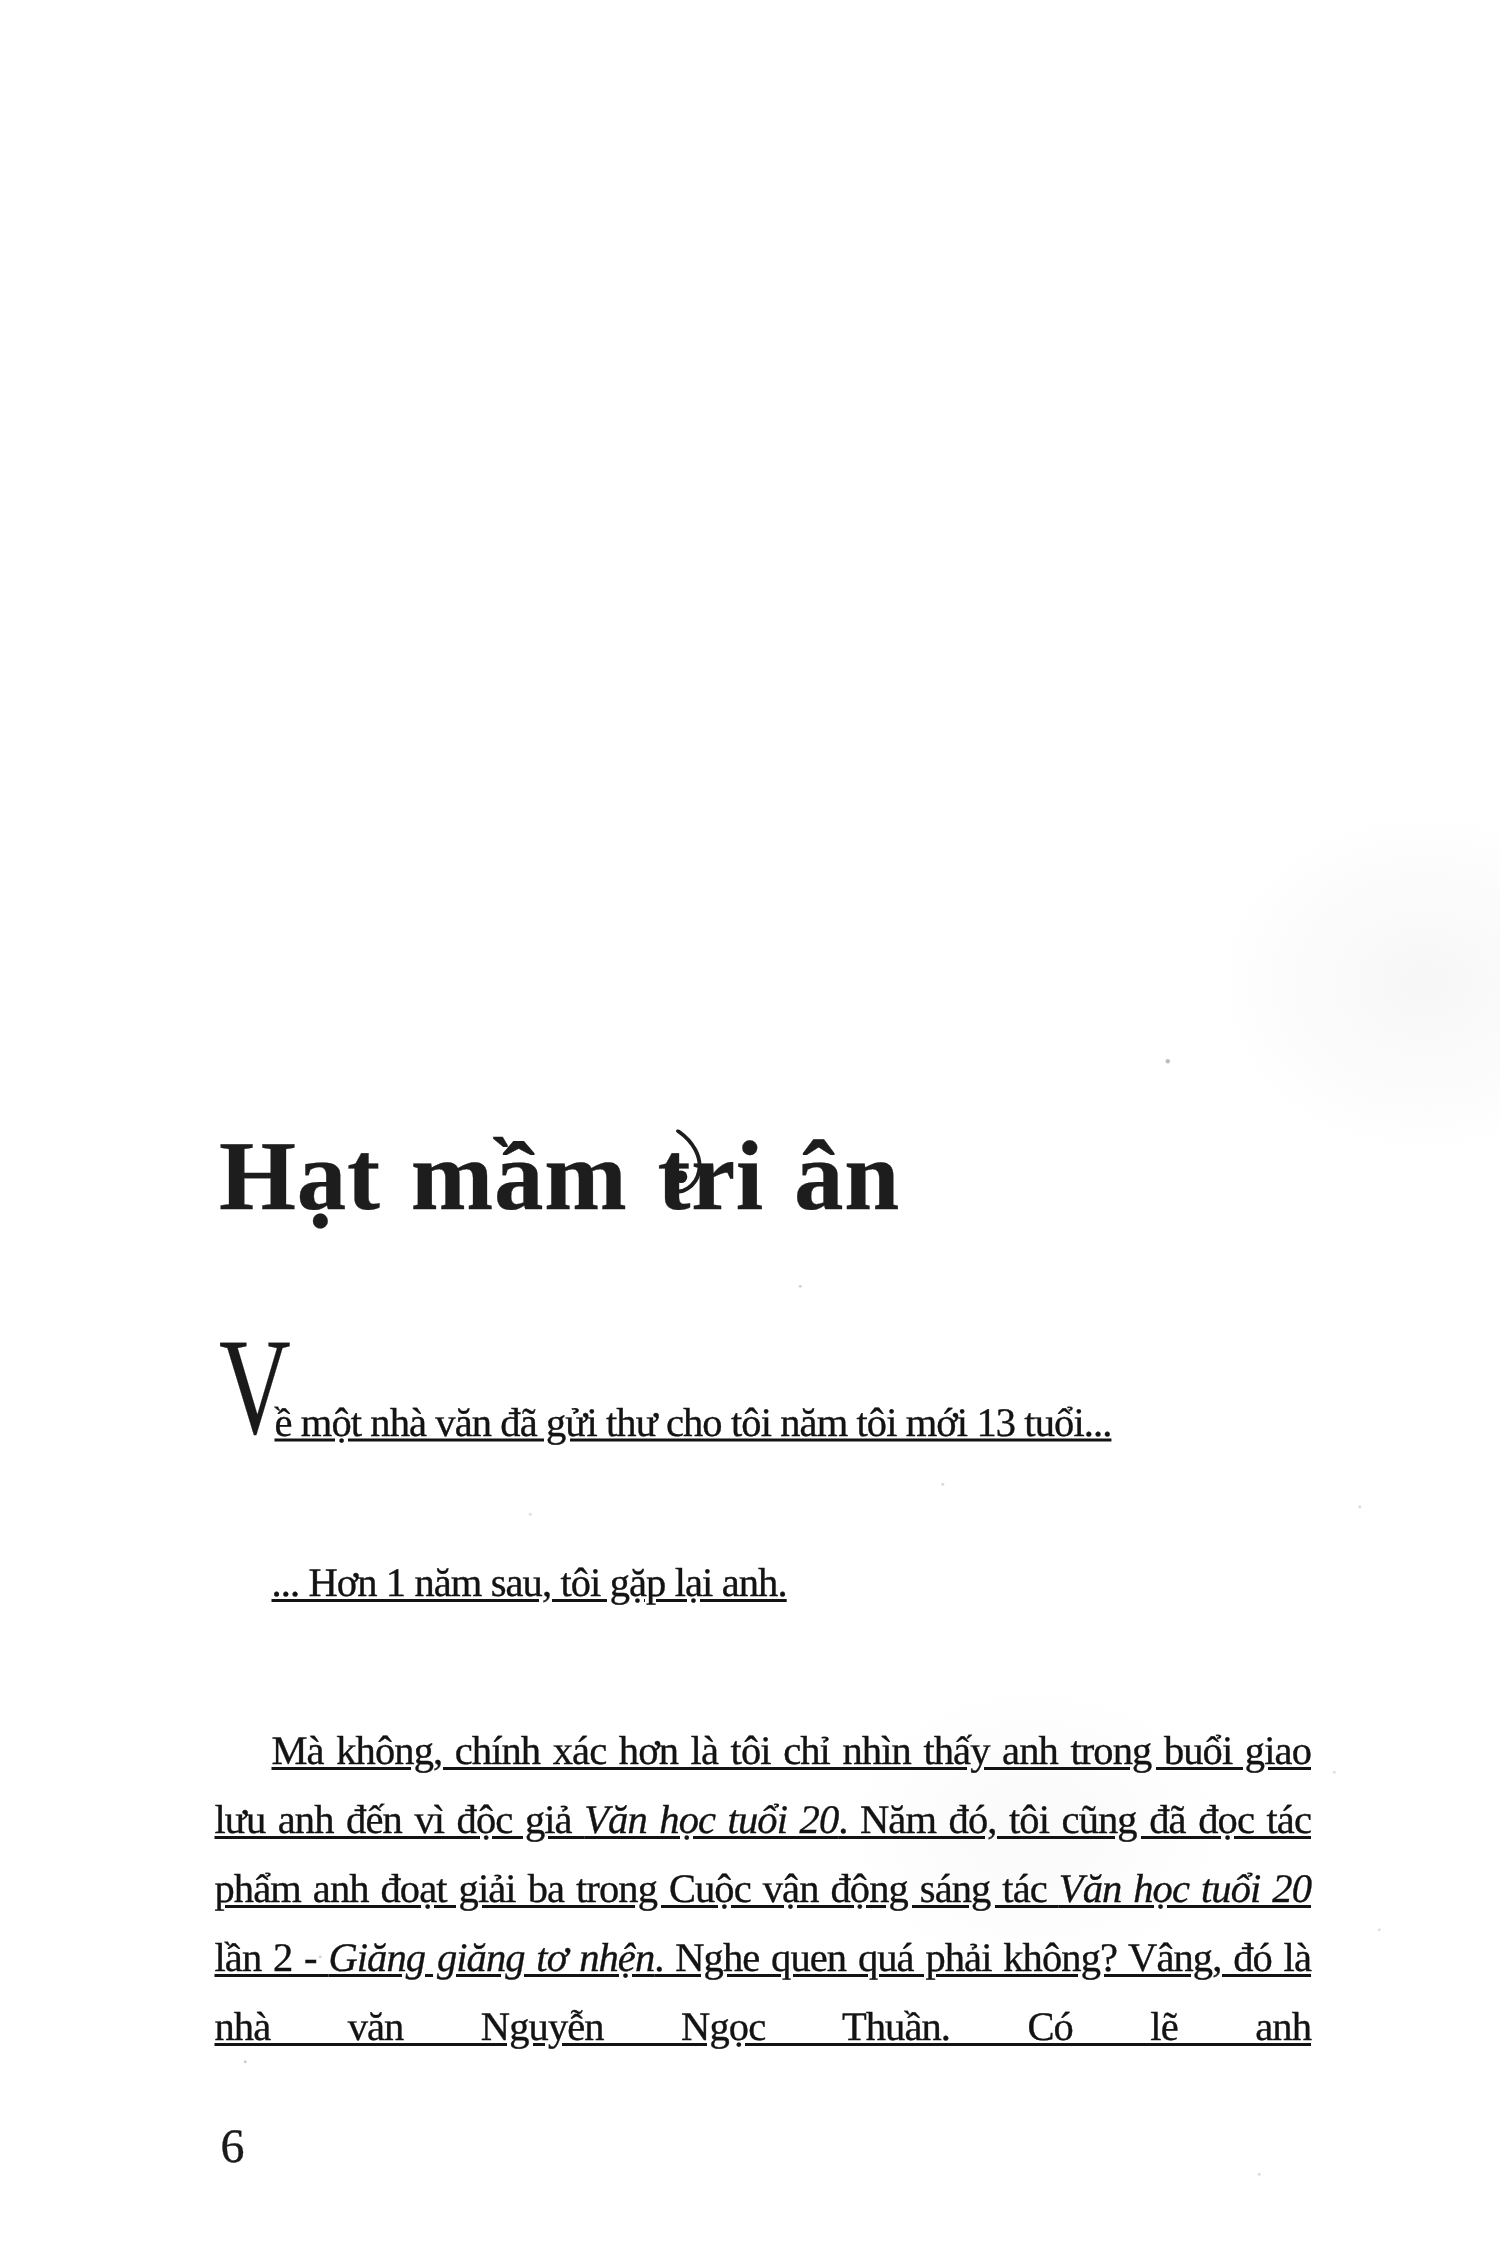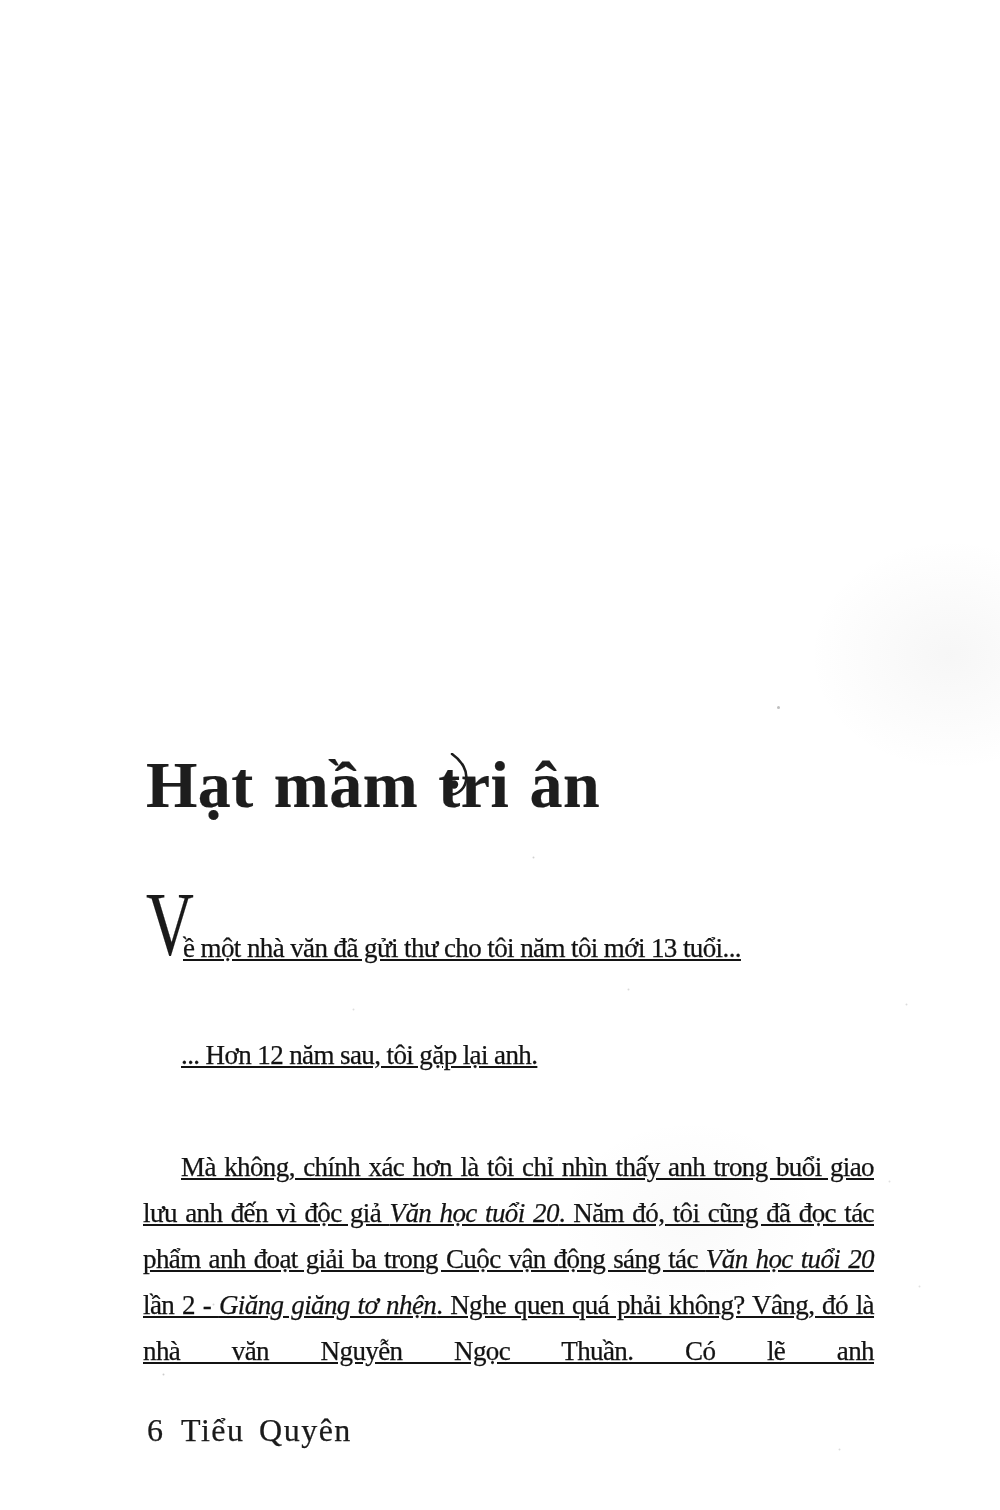--- a/index.html
+++ b/index.html
@@ -146,22 +146,21 @@
     <svg width="42" height="48" viewBox="0 0 42 48" xmlns="http://www.w3.org/2000/svg">
       <path d="M14,1 C24,8 30,18 28,28 C26,38 16,44 10,40 C5,36 8,29 14,30" fill="none" stroke="#1d1d1d" stroke-width="2.6" stroke-linecap="round"></path>
       <circle cx="16" cy="31.5" r="4.2" fill="#1d1d1d"></circle>
     </svg>
   </span>
 
   <span class="dropcap-initial">V</span>
 
   <p class="para para-lead"><span>ề một nhà văn đã gửi thư cho tôi năm tôi mới 13 tuổi...</span></p>
 
-  <p class="para para-second">... Hơn 12 năm sau, tôi gặp lại anh.</p>
+  <p class="para para-second">... Hơn 1 năm sau, tôi gặp lại anh.</p>
 
   <p class="para para-main"><span>Mà không, chính xác hơn là tôi chỉ nhìn thấy anh trong buổi giao lưu anh đến vì độc giả </span><span class="italic">Văn học tuổi 20</span><span>. Năm đó, tôi cũng đã đọc tác phẩm anh đoạt giải ba trong Cuộc vận động sáng tác </span><span class="italic">Văn học tuổi 20</span><span> lần 2 - </span><span class="italic">Giăng giăng tơ nhện</span><span>. Nghe quen quá phải không? Vâng, đó là nhà văn Nguyễn Ngọc Thuần. Có lẽ anh</span></p>
 
   <div class="footer">
     <span class="pagenum">6</span>
-    <span class="author">Tiểu Quyên</span>
   </div>
 
 </div>
 
 </body></html>

